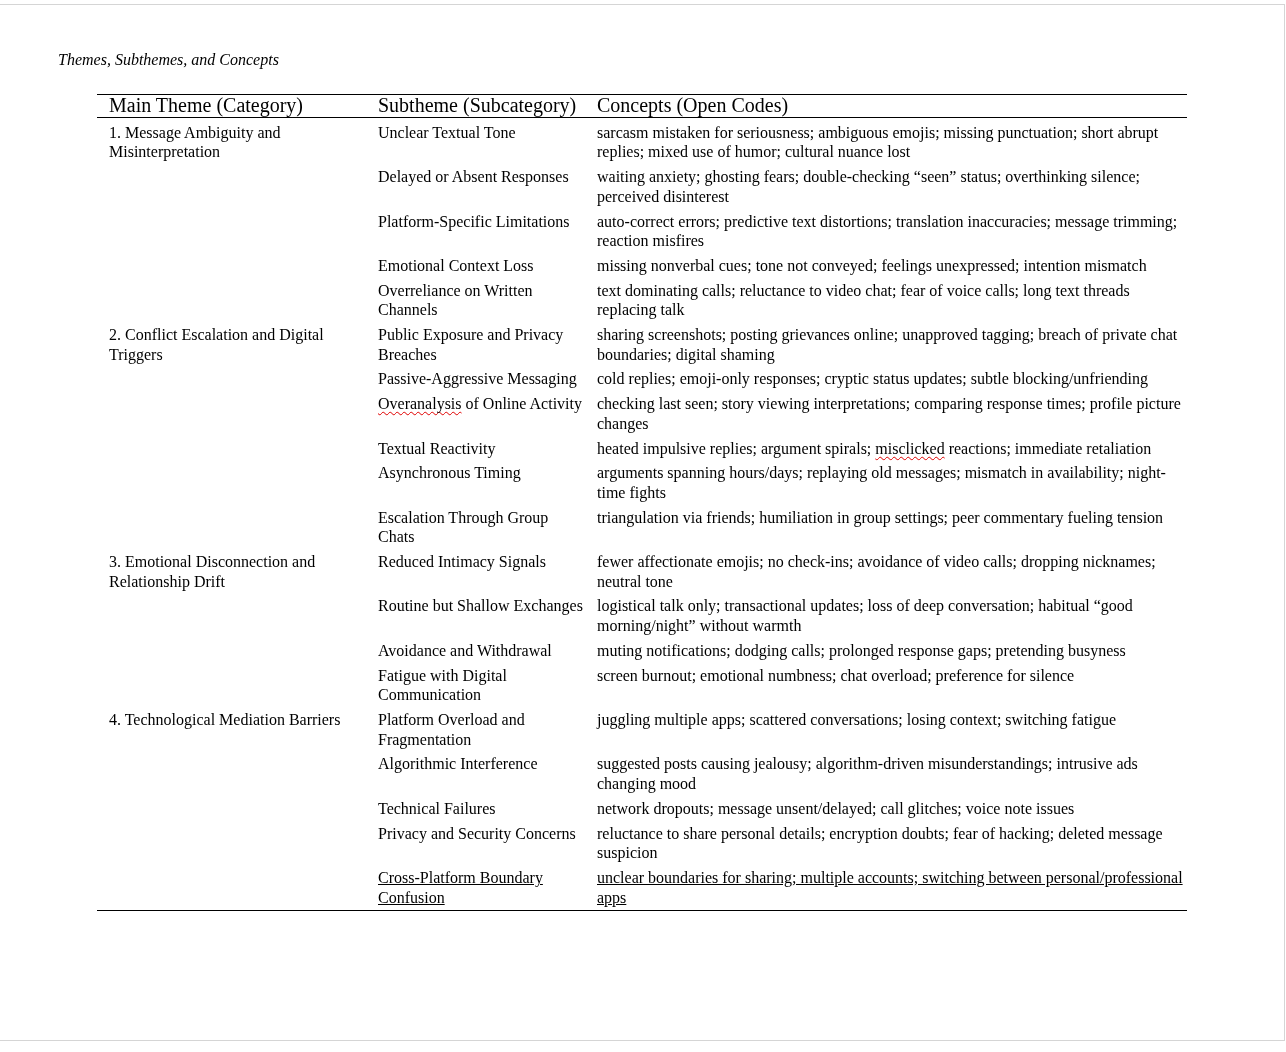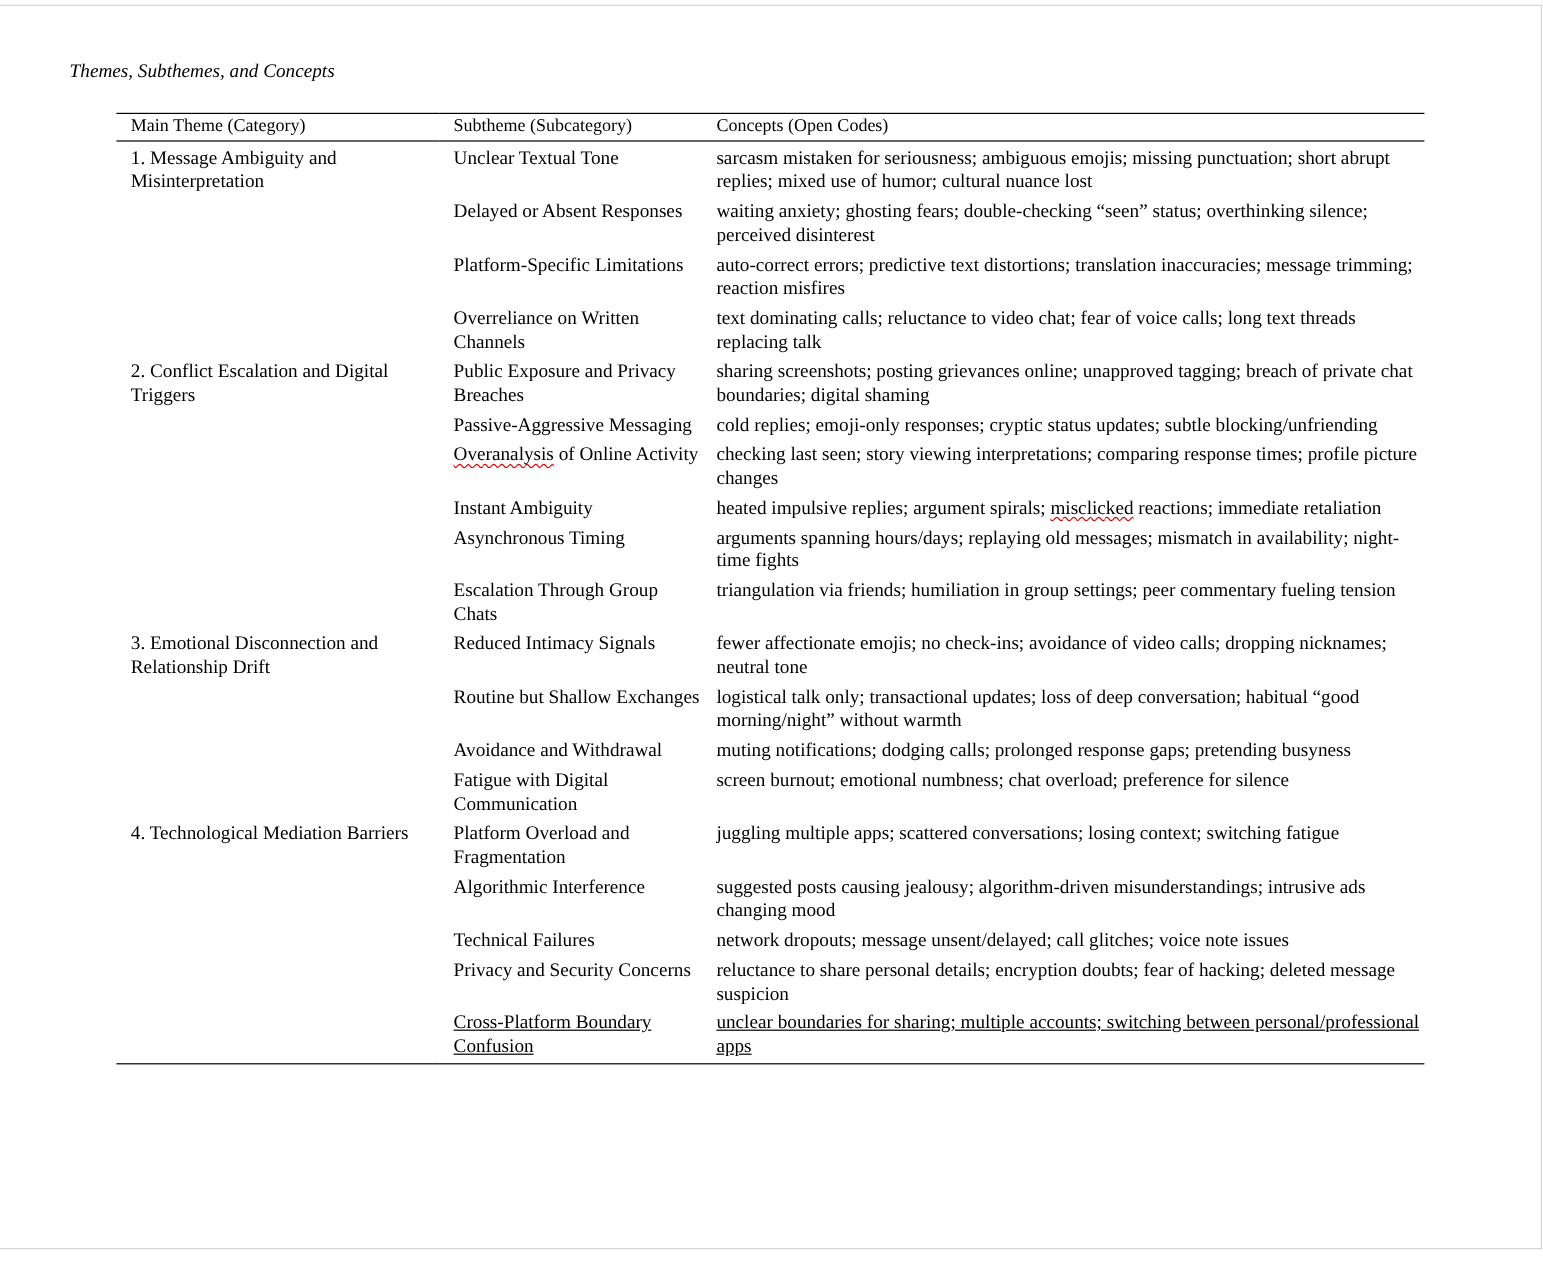--- a/index.html
+++ b/index.html
@@ -20,21 +20,21 @@
     white-space: nowrap;
   }
   table.themes {
     border-collapse: collapse; table-layout: fixed;
     margin: 24px 0 0 98px; width: 1090px;
   }
   col.w1 { width: 269px; } col.w2 { width: 219px; } col.w3 { width: 602px; }
   thead tr { border-top: 1.5px solid #000; border-bottom: 1.5px solid #000; }
   tbody    { border-bottom: 1.5px solid #000; }
   th {
-    text-align: left; font-weight: normal; font-size: 15px;
+    text-align: left; font-weight: normal; font-size: 20px;
     line-height: 19.7px; padding: 1px 0 1px 12px; white-space: nowrap;
   }
   td {
     vertical-align: top; font-size: 16px; line-height: 19.7px;
     padding: 5px 0 0 12px;
   }
   td.c3 { padding-right: 4px; }
   tbody tr:last-child td { padding-bottom: 3px; text-decoration: underline; }
   .sp {
     text-decoration-line: underline;
@@ -75,41 +75,46 @@
           <td class="c2">Delayed or Absent Responses</td>
           <td class="c3">waiting anxiety; ghosting fears; double-checking “seen” status; overthinking silence; perceived disinterest</td>
         </tr>
         <tr>
           <td class="c1"></td>
           <td class="c2">Platform-Specific Limitations</td>
           <td class="c3">auto-correct errors; predictive text distortions; translation inaccuracies; message trimming; reaction misfires</td>
         </tr>
         <tr>
           <td class="c1"></td>
+          <td class="c2">Emotional Context Loss</td>
+          <td class="c3">missing nonverbal cues; tone not conveyed; feelings unexpressed; intention mismatch</td>
+        </tr>
+        <tr>
+          <td class="c1"></td>
           <td class="c2">Overreliance on Written Channels</td>
           <td class="c3">text dominating calls; reluctance to video chat; fear of voice calls; long text threads replacing talk</td>
         </tr>
         <tr>
           <td class="c1">2. Conflict Escalation and Digital Triggers</td>
           <td class="c2">Public Exposure and Privacy Breaches</td>
           <td class="c3">sharing screenshots; posting grievances online; unapproved tagging; breach of private chat boundaries; digital shaming</td>
         </tr>
         <tr>
           <td class="c1"></td>
           <td class="c2">Passive-Aggressive Messaging</td>
           <td class="c3">cold replies; emoji-only responses; cryptic status updates; subtle blocking/unfriending</td>
         </tr>
         <tr>
           <td class="c1"></td>
           <td class="c2"><span class="sp">Overanalysis</span> of Online Activity</td>
           <td class="c3">checking last seen; story viewing interpretations; comparing response times; profile picture changes</td>
         </tr>
         <tr>
           <td class="c1"></td>
-          <td class="c2">Instant Ambiguity</td>
+          <td class="c2">Textual Reactivity</td>
           <td class="c3">heated impulsive replies; argument spirals; <span class="sp">misclicked</span> reactions; immediate retaliation</td>
         </tr>
         <tr>
           <td class="c1"></td>
           <td class="c2">Asynchronous Timing</td>
           <td class="c3">arguments spanning hours/days; replaying old messages; mismatch in availability; night-time fights</td>
         </tr>
         <tr>
           <td class="c1"></td>
           <td class="c2">Escalation Through Group Chats</td>

